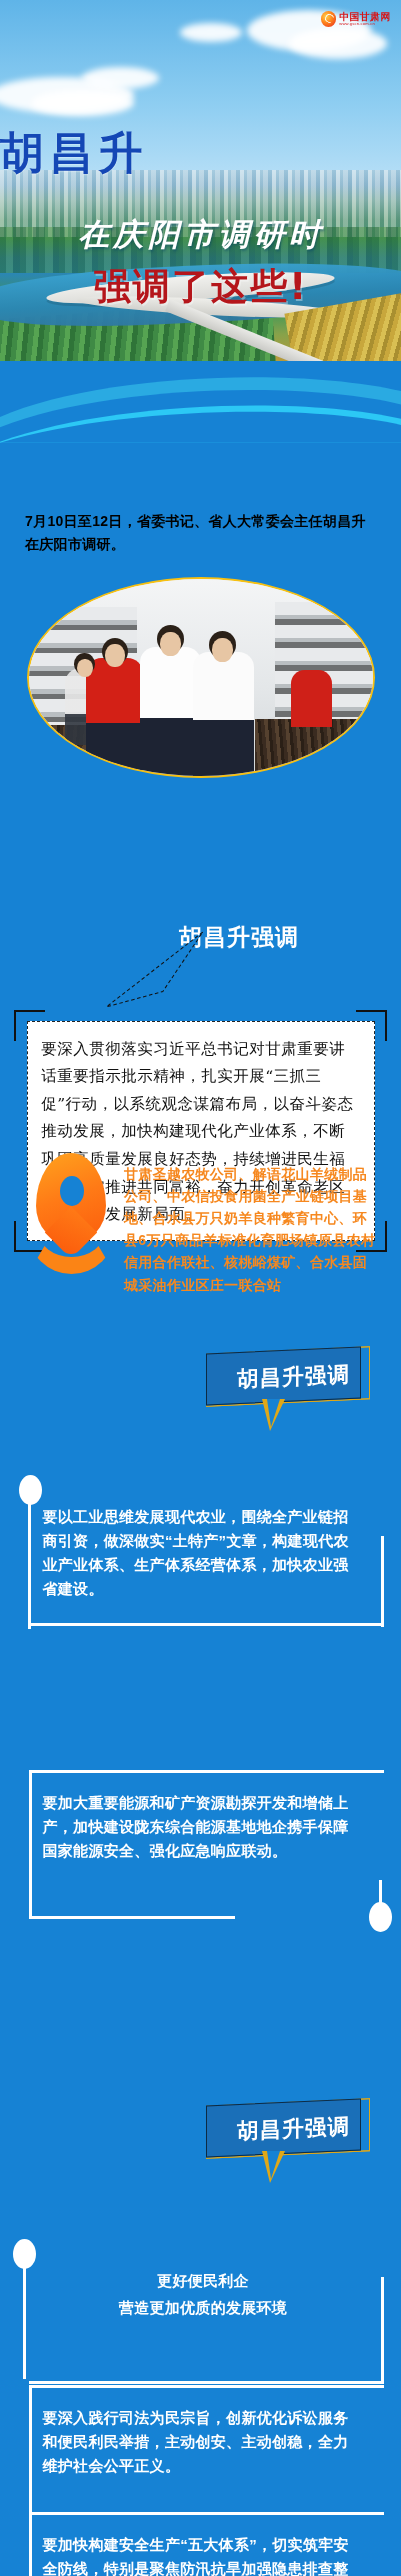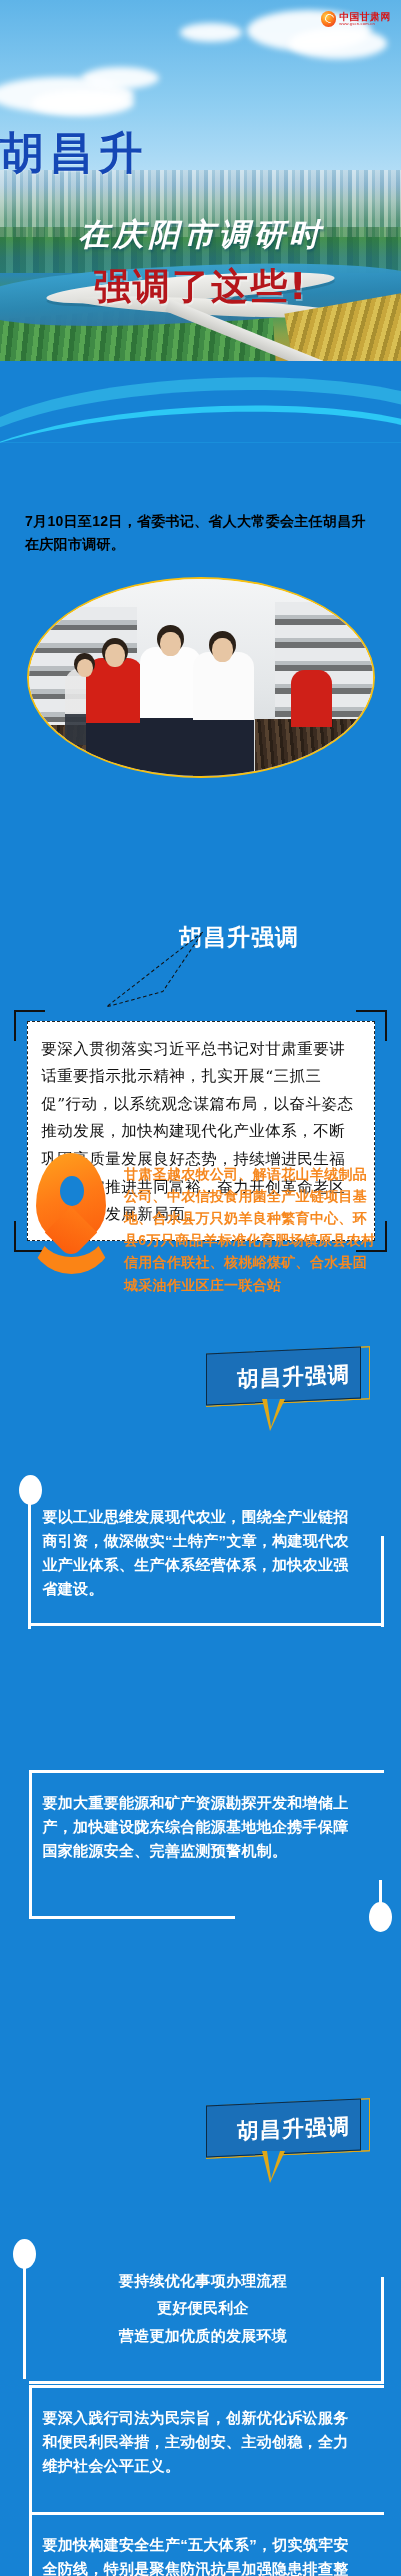--- a/index.html
+++ b/index.html
@@ -399,42 +399,41 @@
     <div class="bar" style="left:13px; top:139px; width:355px; height:3.1px;"></div>
     <div class="bar" style="left:365px; top:52px; width:3.1px; height:91px;"></div>
     <div class="brk-body" style="padding-left:27px; padding-right:23px;">要以工业思维发展现代农业，围绕全产业链招商引资，做深做实“土特产”文章，构建现代农业产业体系、生产体系经营体系，加快农业强省建设。</div>
   </div>
 
 
   <div class="brk" style="top:1770px;">
     <div class="bar" style="left:13px; top:0; width:355px; height:3.1px;"></div>
     <div class="bar" style="left:13px; top:0; width:3.1px; height:149px;"></div>
     <div class="bar" style="left:13px; top:146px; width:206px; height:3.1px;"></div>
-    <div class="brk-body" style="padding-left:27px; padding-right:23px;">要加大重要能源和矿产资源勘探开发和增储上产，加快建设陇东综合能源基地地企携手保障国家能源安全、完善监测预警机制。</div>
+    <div class="brk-body" style="padding-left:27px; padding-right:23px;">要加大重要能源和矿产资源勘探开发和增储上产，加快建设陇东综合能源基地地企携手保障国家能源安全、强化应急响应联动。</div>
   </div>
 
   <div class="lolli" style="left:369px; top:1902px;"></div>
   <div class="stem" style="left:379px; top:1880px; height:29px;"></div>
 
   <div class="banner" style="left:206px; top:2102px;">
     <div class="layer bn-l1"></div>
     <div class="layer bn-l2"></div>
     <div class="layer bn-fill"></div>
     <div class="bn-tail"></div>
     <div class="bn-tail2"></div>
     <div class="bn-text">胡昌升强调</div>
   </div>
 
   <div class="lolli" style="left:13.4px; top:2239px;"></div>
   <div class="stem" style="left:23px; top:2259px; height:120px;"></div>
   <div class="brk" style="top:2246px;">
     <div class="bar" style="left:13px; top:135px; width:355px; height:3.1px;"></div>
     <div class="bar" style="left:365px; top:31px; width:3.1px; height:107px;"></div>
     <div class="brk-body center" style="padding-left:27px; padding-right:23px;">
-      <div>要持续优化事项办理流程</div>
       <div>更好便民利企</div>
       <div>营造更加优质的发展环境</div>
     </div>
   </div>
 
   <div class="brk" style="top:2385px;">
     <div class="bar" style="left:13px; top:0; width:355px; height:3.1px;"></div>
     <div class="bar" style="left:13px; top:0; width:3.1px; height:155px;"></div>
     <div class="brk-body" style="padding-left:27px; padding-right:23px;">要深入践行司法为民宗旨，创新优化诉讼服务和便民利民举措，主动创安、主动创稳，全力维护社会公平正义。</div>
   </div>

